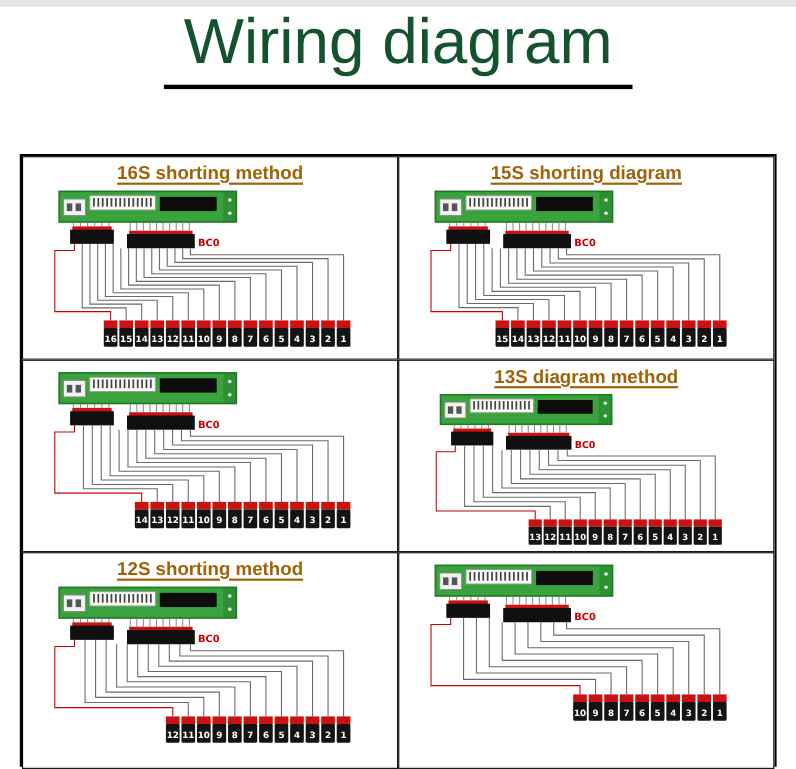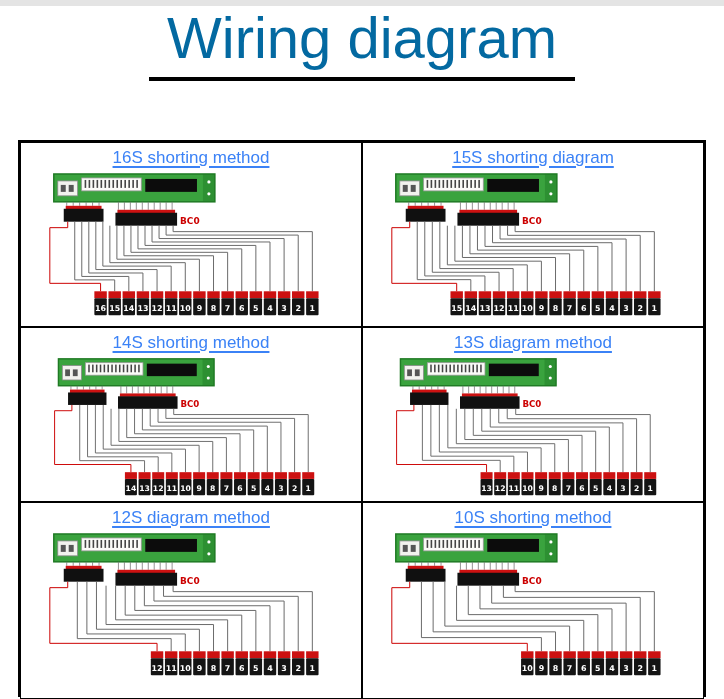--- a/index.html
+++ b/index.html
@@ -18,21 +18,21 @@
     width: 100%; height: 6px;
     background: #e4e4e4;
   }
   h1.title {
     position: absolute;
     top: 8px;
     left: 50%;
     transform: translateX(-50%);
     font-size: 58px;
     font-weight: 400;
-    color: #0369a1;
+    color: #14532d;
     border-bottom: 4px solid #000;
     padding: 0 18px 8px 18px;
     white-space: nowrap;
     line-height: 1.05;
   }
   .grid {
     position: absolute;
     left: 18px;
     top: 140px;
     width: 688px;
@@ -47,22 +47,22 @@
     border: 1px solid #000;
     background: #fff;
     display: flex;
     flex-direction: column;
     align-items: center;
     padding-top: 5px;
     overflow: hidden;
   }
   .panel-title {
     font-size: 17px;
-    font-weight: 400;
-    color: #3b82f6;
+    font-weight: 700;
+    color: #a16207;
     text-decoration: underline;
     text-underline-offset: 3px;
     text-decoration-thickness: 1.5px;
   }
   .panel-svg {
     display: block;
     width: 342px;
     height: 152px;
     margin-top: 2px;
   }
@@ -375,21 +375,20 @@
             <g>
               <rect x="287.8" y="122" width="12.5" height="7" fill="#cc1111"></rect>
               <rect x="287.8" y="129" width="12.5" height="17" rx="1" fill="#141414"></rect>
               <text x="294.05" y="141.5" text-anchor="middle" fill="#ffffff" font-size="8" font-weight="bold">1</text>
             </g>
           </g>
         </svg>
   </section>
 
   <section class="panel">
-    <h2 class="panel-title">14S shorting method</h2>
     <svg class="panel-svg" viewBox="0 0 344 152" preserveAspectRatio="xMidYMin meet">
           <g>
             <rect x="34" y="4" width="162" height="28" fill="#3aa33e" stroke="#1f7a24" stroke-width="1.5"></rect>
             <rect x="184" y="4" width="12" height="28" fill="#1f7a24" opacity="0.45"></rect>
             <rect x="38" y="11" width="20" height="15" fill="#f2f2ee" stroke="#888" stroke-width="0.8"></rect>
             <rect x="41" y="15" width="5" height="7" fill="#555"></rect>
             <rect x="49" y="15" width="5" height="7" fill="#555"></rect>
             <rect x="62" y="8" width="60" height="13" fill="#fbfbf8" stroke="#999" stroke-width="0.8"></rect>
             <rect x="65" y="10" width="1.6" height="8" fill="#444"></rect>
             <rect x="69" y="10" width="1.6" height="8" fill="#444"></rect>
@@ -657,21 +656,21 @@
             <g>
               <rect x="287.8" y="122" width="12.5" height="7" fill="#cc1111"></rect>
               <rect x="287.8" y="129" width="12.5" height="17" rx="1" fill="#141414"></rect>
               <text x="294.05" y="141.5" text-anchor="middle" fill="#ffffff" font-size="8" font-weight="bold">1</text>
             </g>
           </g>
         </svg>
   </section>
 
   <section class="panel">
-    <h2 class="panel-title">12S diagram method</h2>
+    <h2 class="panel-title">12S shorting method</h2>
     <svg class="panel-svg" viewBox="0 0 344 152" preserveAspectRatio="xMidYMin meet">
           <g>
             <rect x="34" y="4" width="162" height="28" fill="#3aa33e" stroke="#1f7a24" stroke-width="1.5"></rect>
             <rect x="184" y="4" width="12" height="28" fill="#1f7a24" opacity="0.45"></rect>
             <rect x="38" y="11" width="20" height="15" fill="#f2f2ee" stroke="#888" stroke-width="0.8"></rect>
             <rect x="41" y="15" width="5" height="7" fill="#555"></rect>
             <rect x="49" y="15" width="5" height="7" fill="#555"></rect>
             <rect x="62" y="8" width="60" height="13" fill="#fbfbf8" stroke="#999" stroke-width="0.8"></rect>
             <rect x="65" y="10" width="1.6" height="8" fill="#444"></rect>
             <rect x="69" y="10" width="1.6" height="8" fill="#444"></rect>
@@ -789,21 +788,20 @@
             <g>
               <rect x="287.8" y="122" width="12.5" height="7" fill="#cc1111"></rect>
               <rect x="287.8" y="129" width="12.5" height="17" rx="1" fill="#141414"></rect>
               <text x="294.05" y="141.5" text-anchor="middle" fill="#ffffff" font-size="8" font-weight="bold">1</text>
             </g>
           </g>
         </svg>
   </section>
 
   <section class="panel">
-    <h2 class="panel-title">10S shorting method</h2>
     <svg class="panel-svg" viewBox="0 0 344 152" preserveAspectRatio="xMidYMin meet">
           <g>
             <rect x="34" y="4" width="162" height="28" fill="#3aa33e" stroke="#1f7a24" stroke-width="1.5"></rect>
             <rect x="184" y="4" width="12" height="28" fill="#1f7a24" opacity="0.45"></rect>
             <rect x="38" y="11" width="20" height="15" fill="#f2f2ee" stroke="#888" stroke-width="0.8"></rect>
             <rect x="41" y="15" width="5" height="7" fill="#555"></rect>
             <rect x="49" y="15" width="5" height="7" fill="#555"></rect>
             <rect x="62" y="8" width="60" height="13" fill="#fbfbf8" stroke="#999" stroke-width="0.8"></rect>
             <rect x="65" y="10" width="1.6" height="8" fill="#444"></rect>
             <rect x="69" y="10" width="1.6" height="8" fill="#444"></rect>

